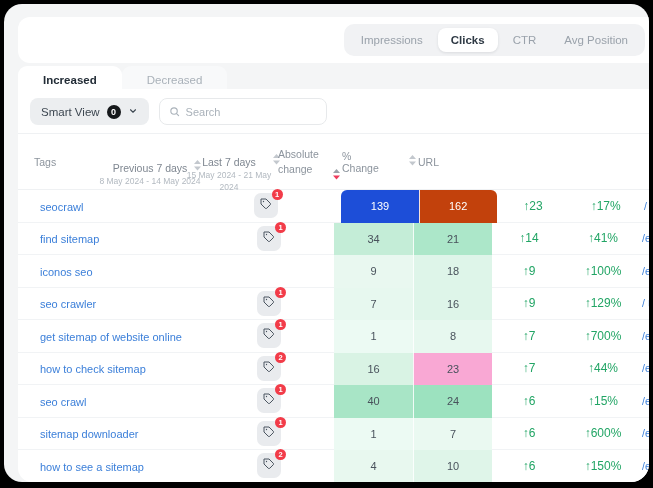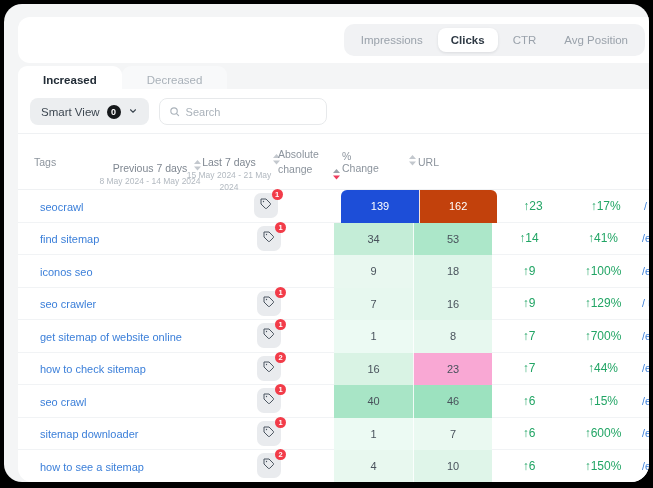--- a/index.html
+++ b/index.html
@@ -230,21 +230,21 @@
               <button class="tagchip">
                 <span><svg width="12" height="12" viewBox="0 0 24 24" fill="none" stroke="#4b5560" stroke-width="2">
                     <path d="M20.59 13.41l-7.17 7.17a2 2 0 0 1-2.83 0L2 12V2h10l8.59 8.59a2 2 0 0 1 0 2.83z"></path>
                     <circle cx="7" cy="7" r="1.3" fill="#4b5560" stroke="none"></circle>
                   </svg></span>
                 <span class="tagbadge">1</span>
               </button>
             </div>
             <div class="c gap"></div>
             <div class="c cell prevcell" style="background: rgb(196, 237, 215);">34</div>
-            <div class="c cell lastcol" style="background: rgb(172, 231, 201);">53</div>
+            <div class="c cell lastcol" style="background: rgb(172, 231, 201);">21</div>
             <div class="c abs">↑14</div>
             <div class="c pct">↑41%</div>
             <div class="c url">
               <a class="urllink">/en</a>
             </div>
           </div>
           <div class="trow">
             <div class="c kw"><a class="kwlink">iconos seo</a></div>
             <div class="c tags"></div>
             <div class="c gap"></div>
@@ -327,21 +327,21 @@
               <button class="tagchip">
                 <span><svg width="12" height="12" viewBox="0 0 24 24" fill="none" stroke="#4b5560" stroke-width="2">
                     <path d="M20.59 13.41l-7.17 7.17a2 2 0 0 1-2.83 0L2 12V2h10l8.59 8.59a2 2 0 0 1 0 2.83z"></path>
                     <circle cx="7" cy="7" r="1.3" fill="#4b5560" stroke="none"></circle>
                   </svg></span>
                 <span class="tagbadge">1</span>
               </button>
             </div>
             <div class="c gap"></div>
             <div class="c cell prevcell" style="background: rgb(168, 229, 198);">40</div>
-            <div class="c cell lastcol" style="background: rgb(156, 226, 191);">46</div>
+            <div class="c cell lastcol" style="background: rgb(156, 226, 191);">24</div>
             <div class="c abs">↑6</div>
             <div class="c pct">↑15%</div>
             <div class="c url">
               <a class="urllink">/en</a>
             </div>
           </div>
           <div class="trow">
             <div class="c kw"><a class="kwlink">sitemap downloader</a></div>
             <div class="c tags">
               <button class="tagchip">

